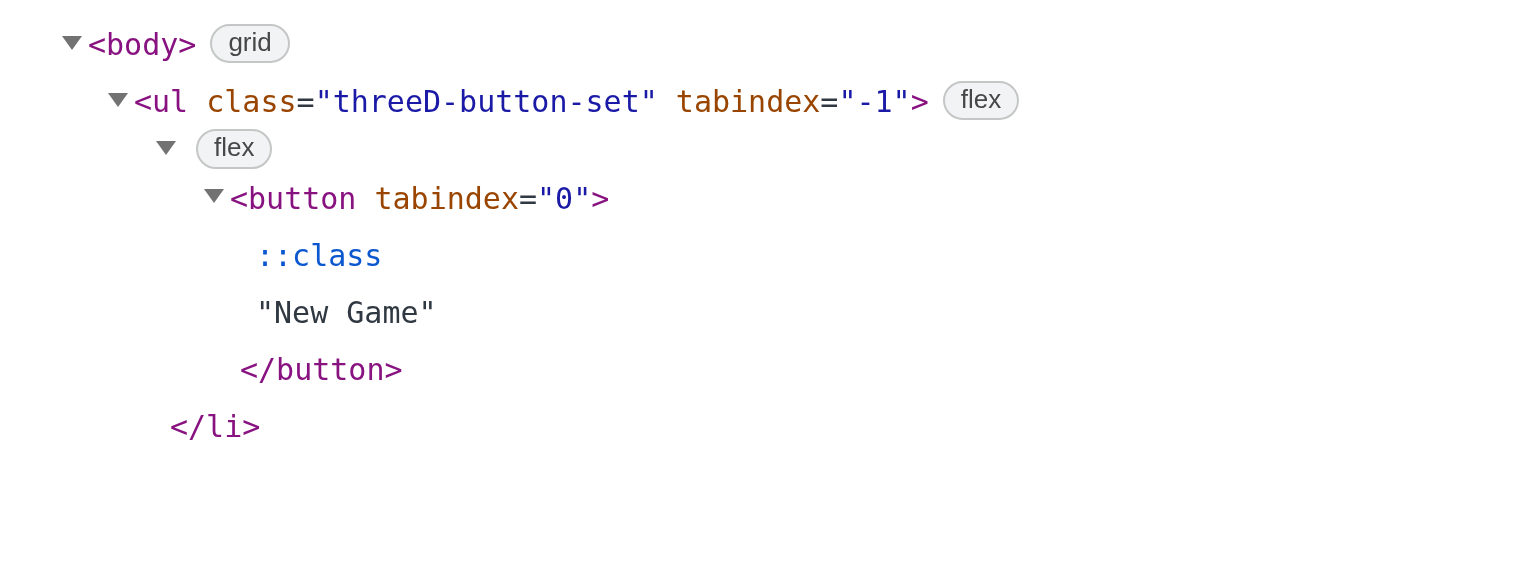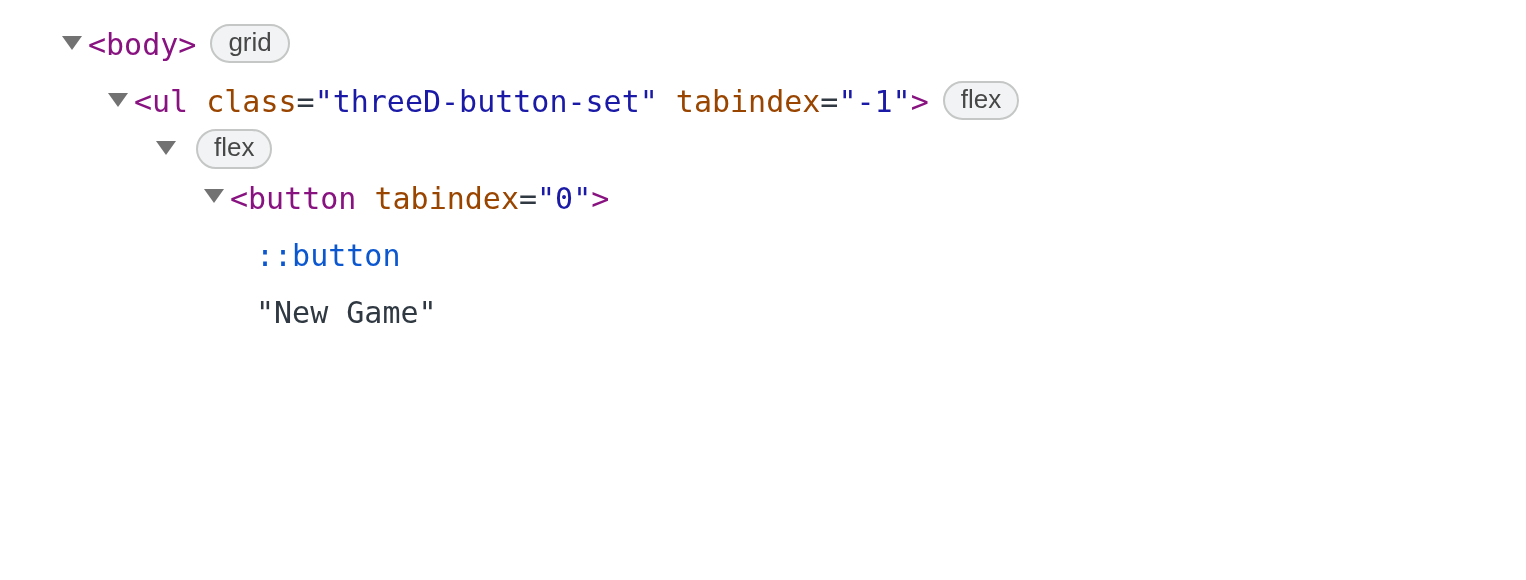--- a/index.html
+++ b/index.html
@@ -100,24 +100,32 @@
     <span class="indent w3"></span>
     <span class="arrow"></span>
     <span>
       <span class="punct">&lt;</span><span class="tag-name">button</span>
       <span class="attr-name">tabindex</span><span class="attr-eq">=</span><span class="attr-value">"0"</span><span class="punct">&gt;</span>
     </span>
   </div>
 
   <div class="row">
     <span class="indent w4"></span>
-    <span class="pseudo">::button</span>
+    <span class="pseudo">::class</span>
   </div>
 
   <div class="row">
     <span class="indent w4"></span>
     <span class="text-node">"New Game"</span>
   </div>
 
 
+  <div class="row">
+    <span class="indent w4b"></span>
+    <span class="tag-name">&lt;/button&gt;</span>
+  </div>
 
+  <div class="row">
+    <span class="indent w2b"></span>
+    <span class="tag-name">&lt;/li&gt;</span>
+  </div>
 
 </div>
 
 </body></html>

